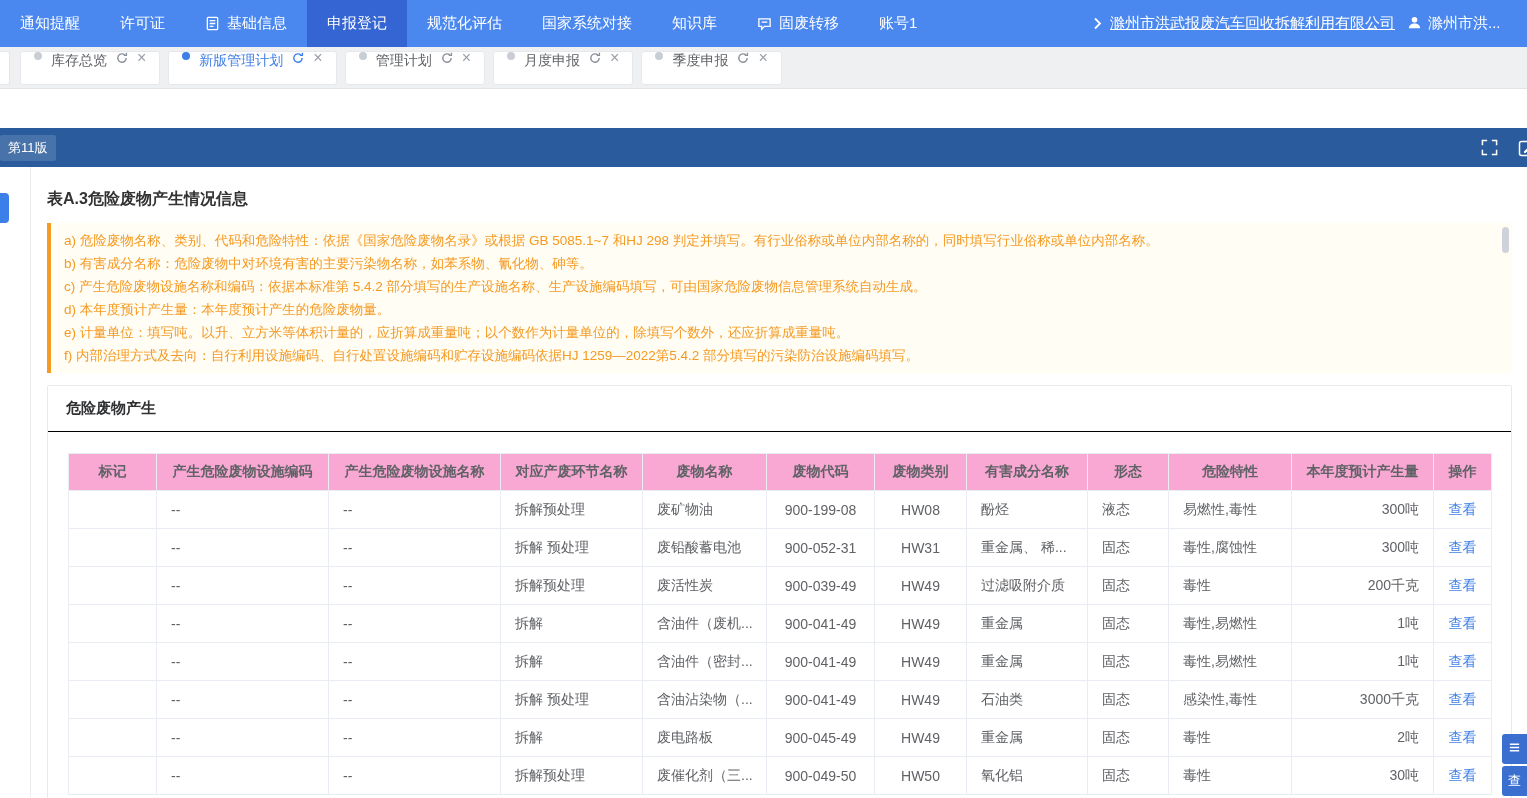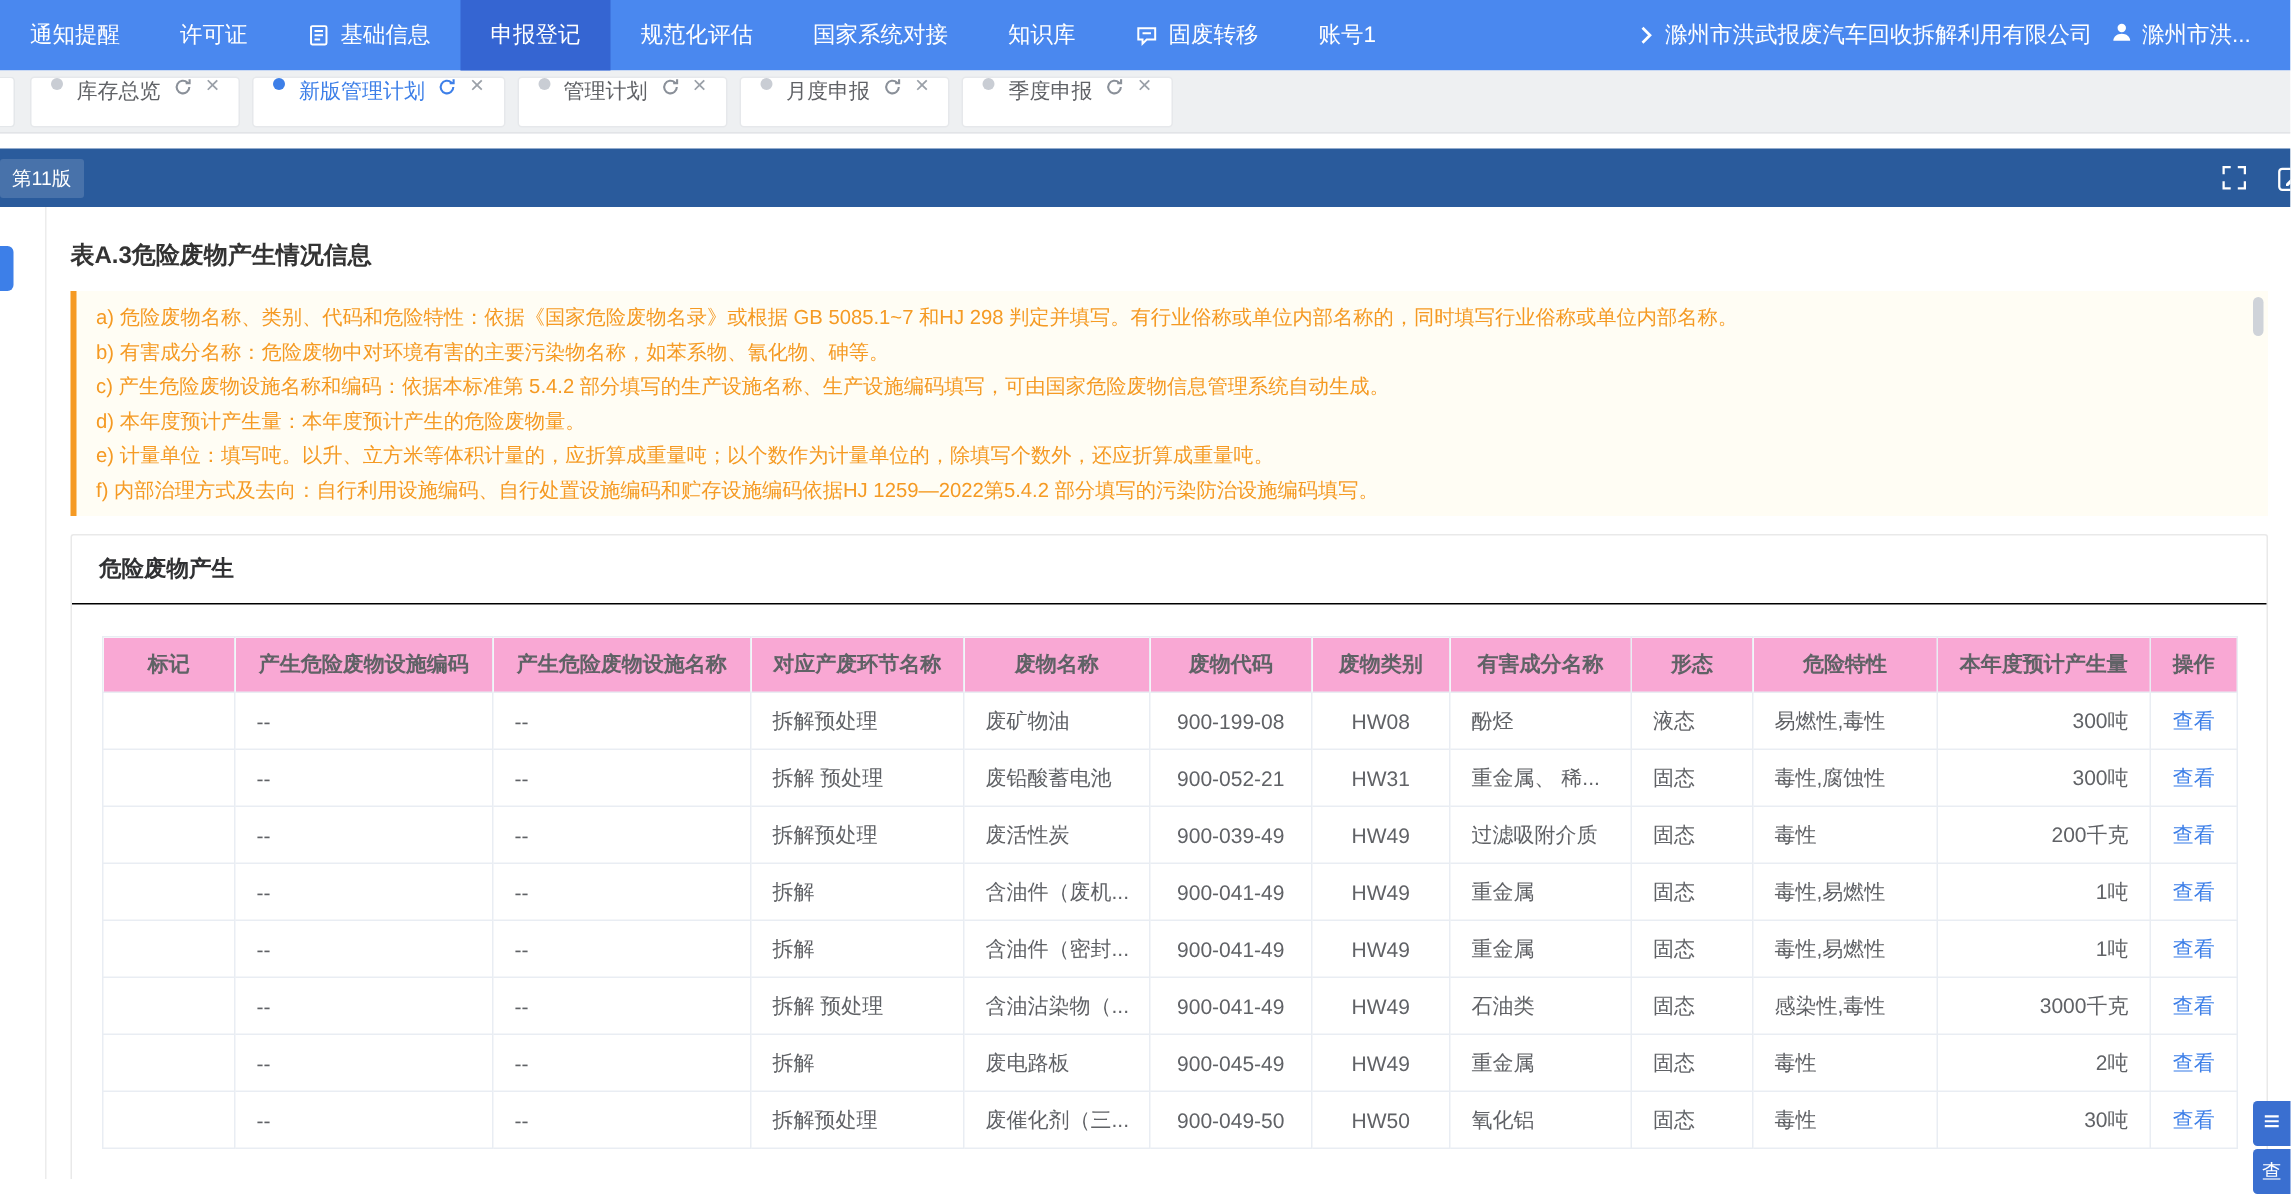--- a/index.html
+++ b/index.html
@@ -9,35 +9,35 @@
     background:#fff; position:relative;
   }
   
   .topnav { height:47px; background:var(--nav-bg,#4a88ef); display:flex; color:#fff; }
   .nav-items { display:flex; }
   .nav-item { display:flex; align-items:center; gap:7px; padding:0 20px; font-size:15px; cursor:pointer; white-space:nowrap; }
   .nav-item.active { background:var(--nav-active-bg,#3565d2); }
   .nav-ico svg { display:block; }
   .nav-right { margin-left:auto; display:flex; align-items:center; font-size:15px; white-space:nowrap; overflow:hidden; padding-left:6px; }
   .chev { display:flex; margin-right:8px; }
-  .company { margin-right:12px; }
+  .company { margin-right:12px;text-decoration:underline; }
   .user { display:flex; align-items:center; gap:6px; min-width:120px; }
   
   .tabbar { height:42px; background:#eef0f2; border-bottom:1px solid #e2e4e7; display:flex; align-items:center; }
   .tab-stub { width:10px; height:34px; background:#fff; border:1px solid #e4e7ea; border-left:none; border-radius:0 3px 3px 0; }
   .tabs { display:flex; gap:8px; margin-left:10px; }
   .tab { height:34px; background:#fff; border:1px solid #e6e8eb; border-radius:3px; display:flex; gap:9px; padding:0 13px; font-size:14px; color:#606266; cursor:pointer; white-space:nowrap; }
   .tab .dot { width:8px; height:8px; border-radius:50%; background:#c9cdd4; }
   .tab .ref { display:flex; color:#8a9099; }
   .tab .x { color:#9aa0a8; font-size:16px; line-height:1; margin-top:-2px; }
   .tab.active { color:var(--accent,#3d7fe8); }
   .tab.active .dot { background:var(--accent,#3d7fe8); }
   .tab.active .ref { color:var(--accent,#3d7fe8); }
   
-  .bluebar { height:39px; background:var(--bar-bg,#2a5b9c); margin-top:10px; display:flex; align-items:center; color:#fff; }
+  .bluebar { height:39px; background:var(--bar-bg,#2a5b9c); margin-top:39px; display:flex; align-items:center; color:#fff; }
   .version { font-size:13px; padding:4px 8px; background:rgba(255,255,255,.14); border-radius:2px; margin-left:0; }
   .bar-icons { margin-left:auto; display:flex; align-items:center; gap:20px; }
   .bar-icons span { display:flex; cursor:pointer; }
   .edit-clip { margin-right:-9px; }
   
   .content { position:relative; background:#fff; height:648px; overflow:hidden; }
   .content::before { content:""; position:absolute; left:30px; top:0; bottom:0; width:1px; background:#ececec; }
   .left-handle { position:absolute; left:0; top:26px; width:9px; height:30px; background:var(--accent,#3d7fe8); border-radius:0 4px 4px 0; cursor:pointer; }
   .inner { margin-left:30px; padding:20px 15px 0 17px; }
   .page-title { font-size:16px; font-weight:bold; color:#333; margin:2px 0 13px 0; }
@@ -262,21 +262,21 @@
                   <td class="">易燃性,毒性</td>
                   <td class="r">300吨</td>
                   <td class="c"><a class="view">查看</a></td>
                 </tr>
                 <tr>
                   <td class="c"></td>
                   <td class="">--</td>
                   <td class="">--</td>
                   <td class="">拆解 预处理</td>
                   <td class="">废铅酸蓄电池</td>
-                  <td class="c">900-052-21</td>
+                  <td class="c">900-052-31</td>
                   <td class="c">HW31</td>
                   <td class="">重金属、 稀...</td>
                   <td class="">固态</td>
                   <td class="">毒性,腐蚀性</td>
                   <td class="r">300吨</td>
                   <td class="c"><a class="view">查看</a></td>
                 </tr>
                 <tr>
                   <td class="c"></td>
                   <td class="">--</td>

